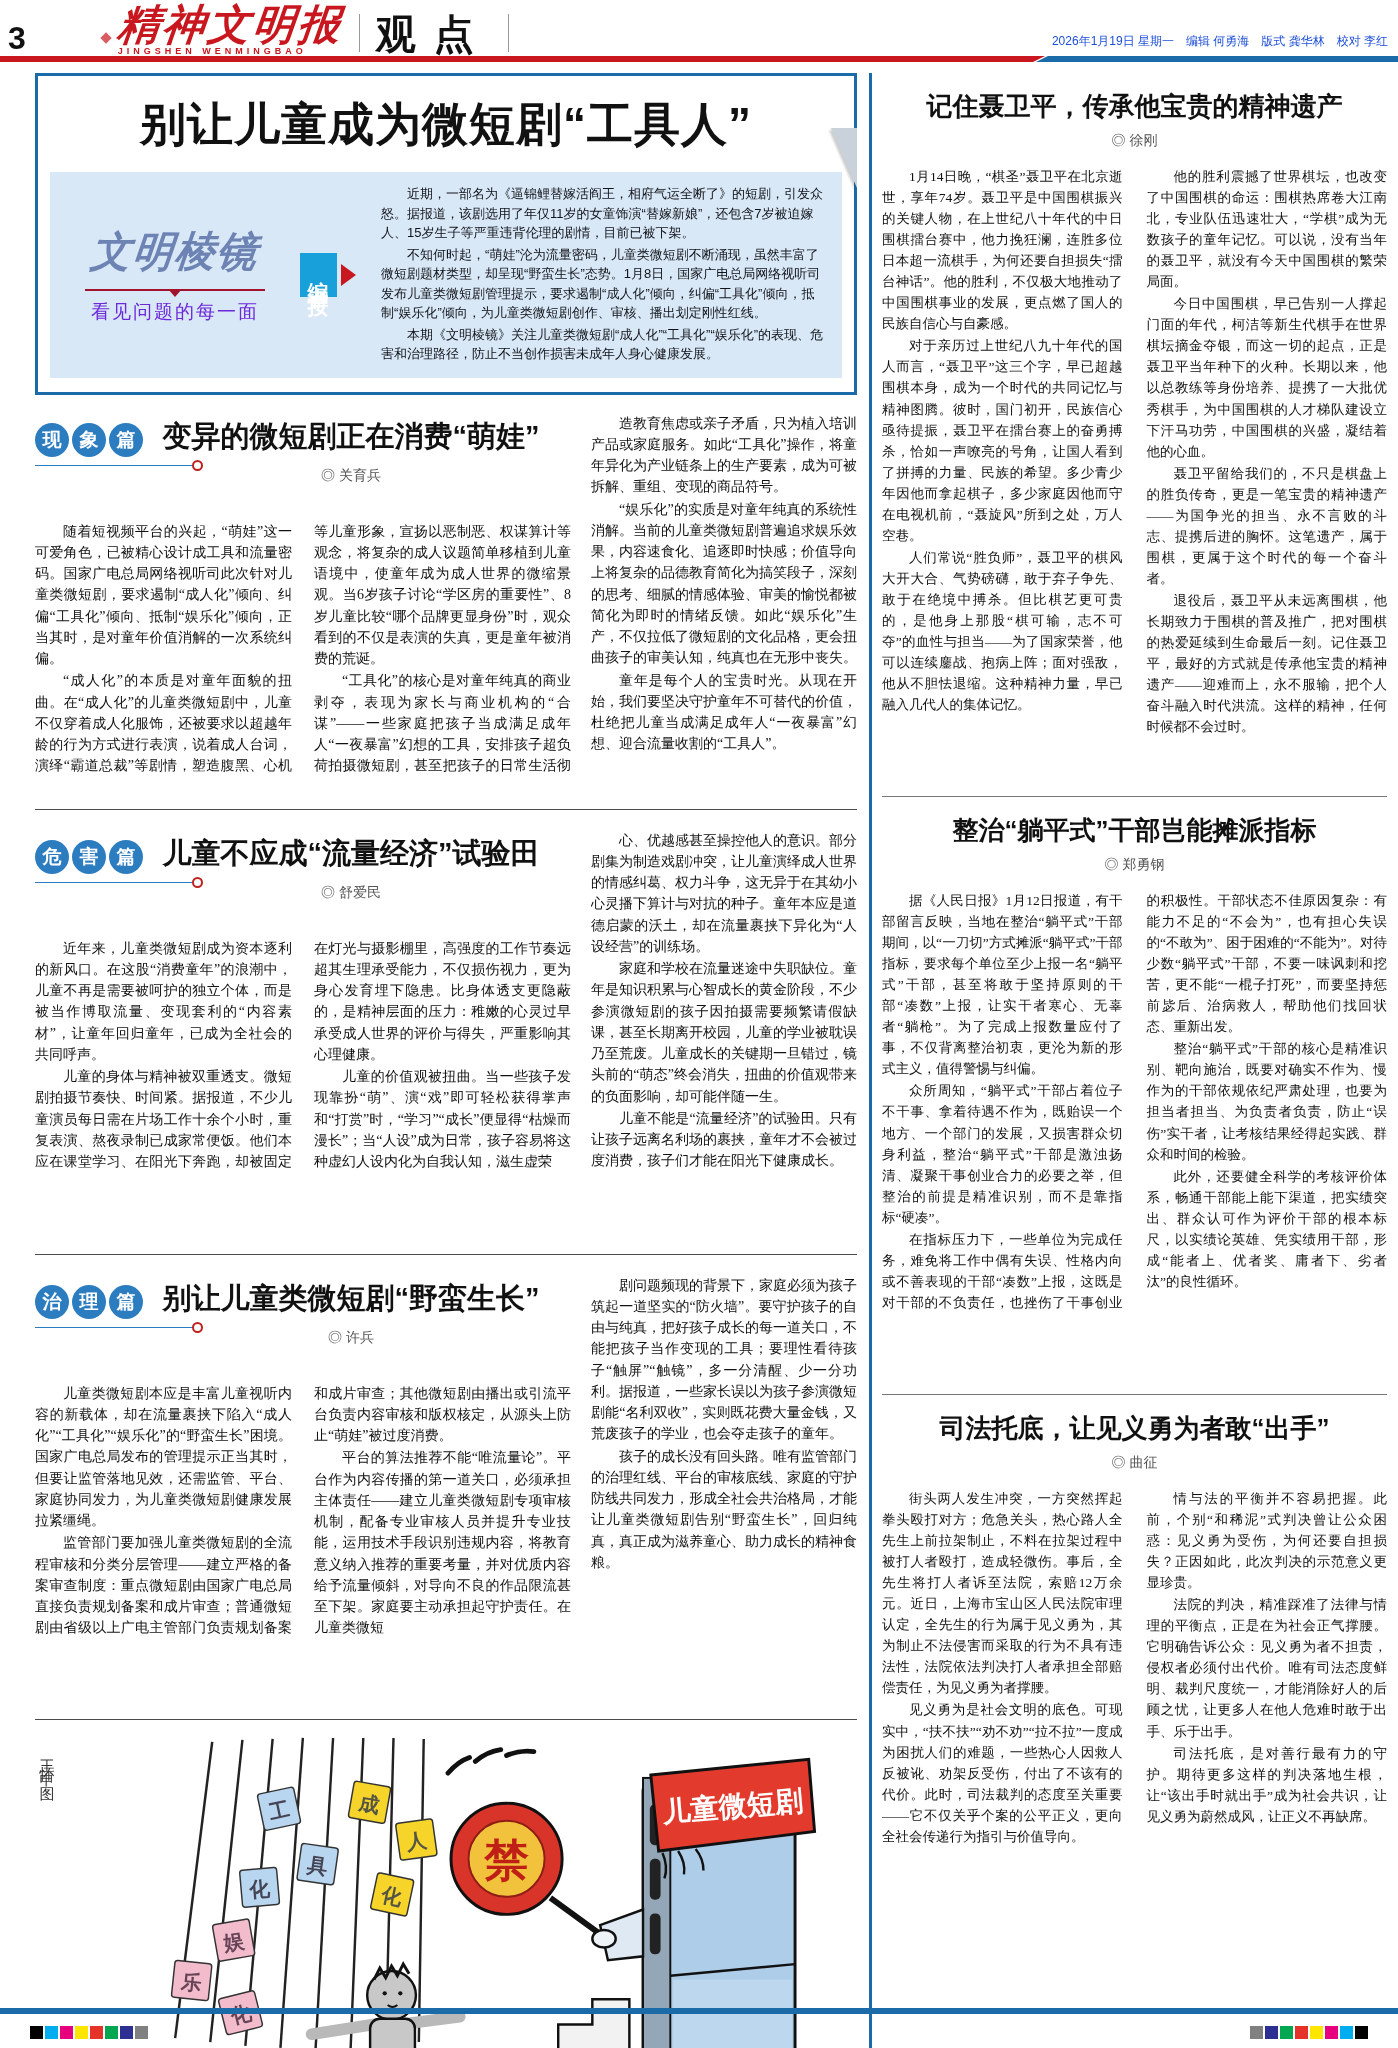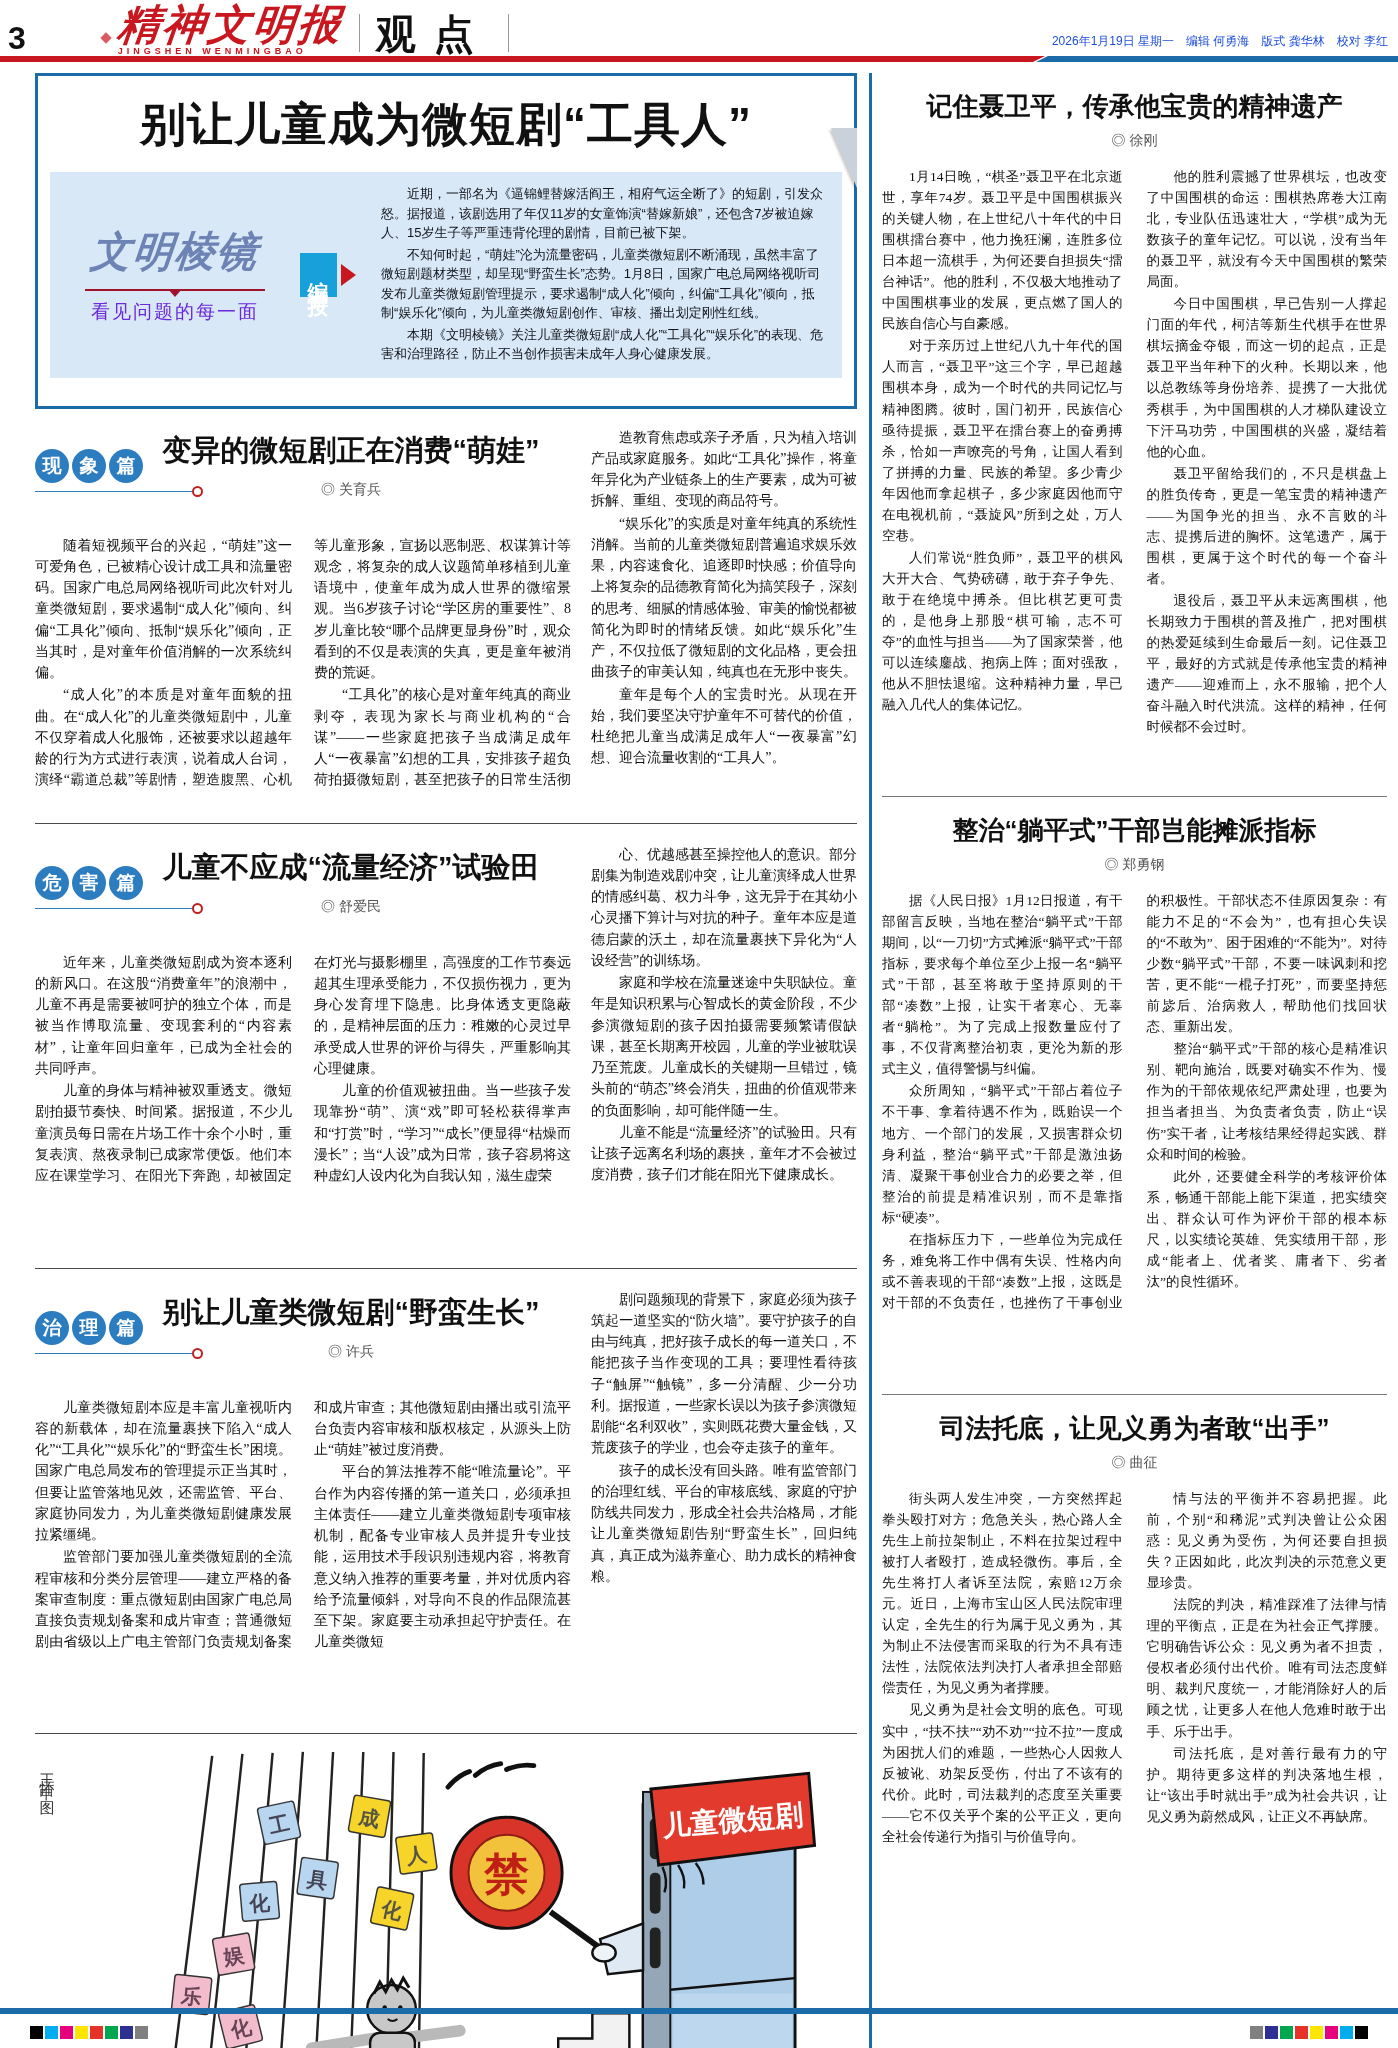--- a/index.html
+++ b/index.html
@@ -20,42 +20,42 @@
   .rule-red{position:absolute;left:0;top:0;width:1045px;height:6px;background:#c8171e;
             clip-path:polygon(0 0,100% 0,calc(100% - 12px) 100%,0 100%);}
   .rule-blue{position:absolute;left:1036px;right:0;top:0;height:6px;background:#1b6ba8;
             clip-path:polygon(12px 0,100% 0,100% 100%,0 100%);}
   
   .cols{display:flex;align-items:stretch;padding:10px 0 0 35px;}
   .left-sec{width:822px;}
   .v-div{width:3px;background:#1b6ba8;margin:0 10px 0 12px;}
   .right-sec{width:505px;}
   
-  .pkg{position:relative;border:3px solid #1b6ba8;padding:8px 12px 28px;}
+  .pkg{position:relative;border:3px solid #1b6ba8;padding:8px 12px 14px;}
   .pkg-headline{text-align:center;font-size:46px;font-weight:900;letter-spacing:1px;margin:10px 0 16px;}
   .pkg-strip{background:#d9e8f6;display:flex;align-items:center;gap:14px;padding:12px 14px;}
   .col-logo{width:222px;text-align:center;flex:none;}
   .logo-text{font-size:40px;font-weight:bold;font-style:italic;color:#6d83b4;letter-spacing:2px;
              transform:skewX(-6deg) scaleY(1.05);}
   .logo-rule{border-top:2px solid #a0132c;width:180px;margin:10px auto 6px;position:relative;}
   .logo-rule i{position:absolute;left:50%;top:-2px;transform:translateX(-50%);
                border:7px solid transparent;border-top:8px solid #a0132c;}
   .logo-tag{font-family:"Liberation Serif",serif;font-size:19px;letter-spacing:2px;color:#6d28d9;margin-top:8px;}
   .ed-badge{flex:none;writing-mode:vertical-rl;background:#17a0da;color:#fff;font-size:21px;
             font-weight:bold;padding:10px 7px;letter-spacing:8px;line-height:1.1;}
   .ed-arrow{flex:none;width:0;height:0;border:11px solid transparent;border-left:15px solid #c8171e;margin-left:-10px;}
   .ed-note{flex:1;font-size:13px;line-height:1.5;color:#10131a;}
   .ed-note p{margin:0 0 2px;text-indent:2em;}
   .curl{position:absolute;right:-3px;top:52px;width:0;height:0;
         border-top:60px solid #c9d2da;border-left:26px solid transparent;filter:drop-shadow(-2px 2px 1px rgba(0,0,0,.2));}
   
   .l-art{display:flex;gap:20px;padding:12px 0 4px;}
   .la-main{width:536px;flex:none;}
   .la-head{position:relative;padding-top:4px;min-height:100px;}
-  .badge{position:absolute;left:0;top:28px;width:130px;}
+  .badge{position:absolute;left:0;top:16px;width:130px;}
   .bc{display:inline-flex;width:34px;height:34px;border-radius:50%;background:#2c7cc0;color:#fff;
       align-items:center;justify-content:center;font-size:19px;font-weight:bold;margin-right:3px;
       font-family:"Liberation Serif",serif;}
   .badge-line{margin-top:8px;border-top:1px solid #2c7cc0;width:158px;position:relative;}
   .badge-line i{position:absolute;right:-10px;top:-6px;width:7px;height:7px;border:2px solid #c02020;
                 border-radius:50%;background:#fff;display:block;}
   .la-title{text-align:center;font-size:29px;font-weight:900;margin:6px 0 10px;padding-left:96px;}
   .la-byline{text-align:center;color:#555;font-size:14px;padding-left:96px;}
   .la-body{column-count:2;column-gap:22px;font-family:"Liberation Serif",serif;font-size:14px;
            line-height:1.52;text-align:justify;overflow:hidden;margin-top:10px;}

